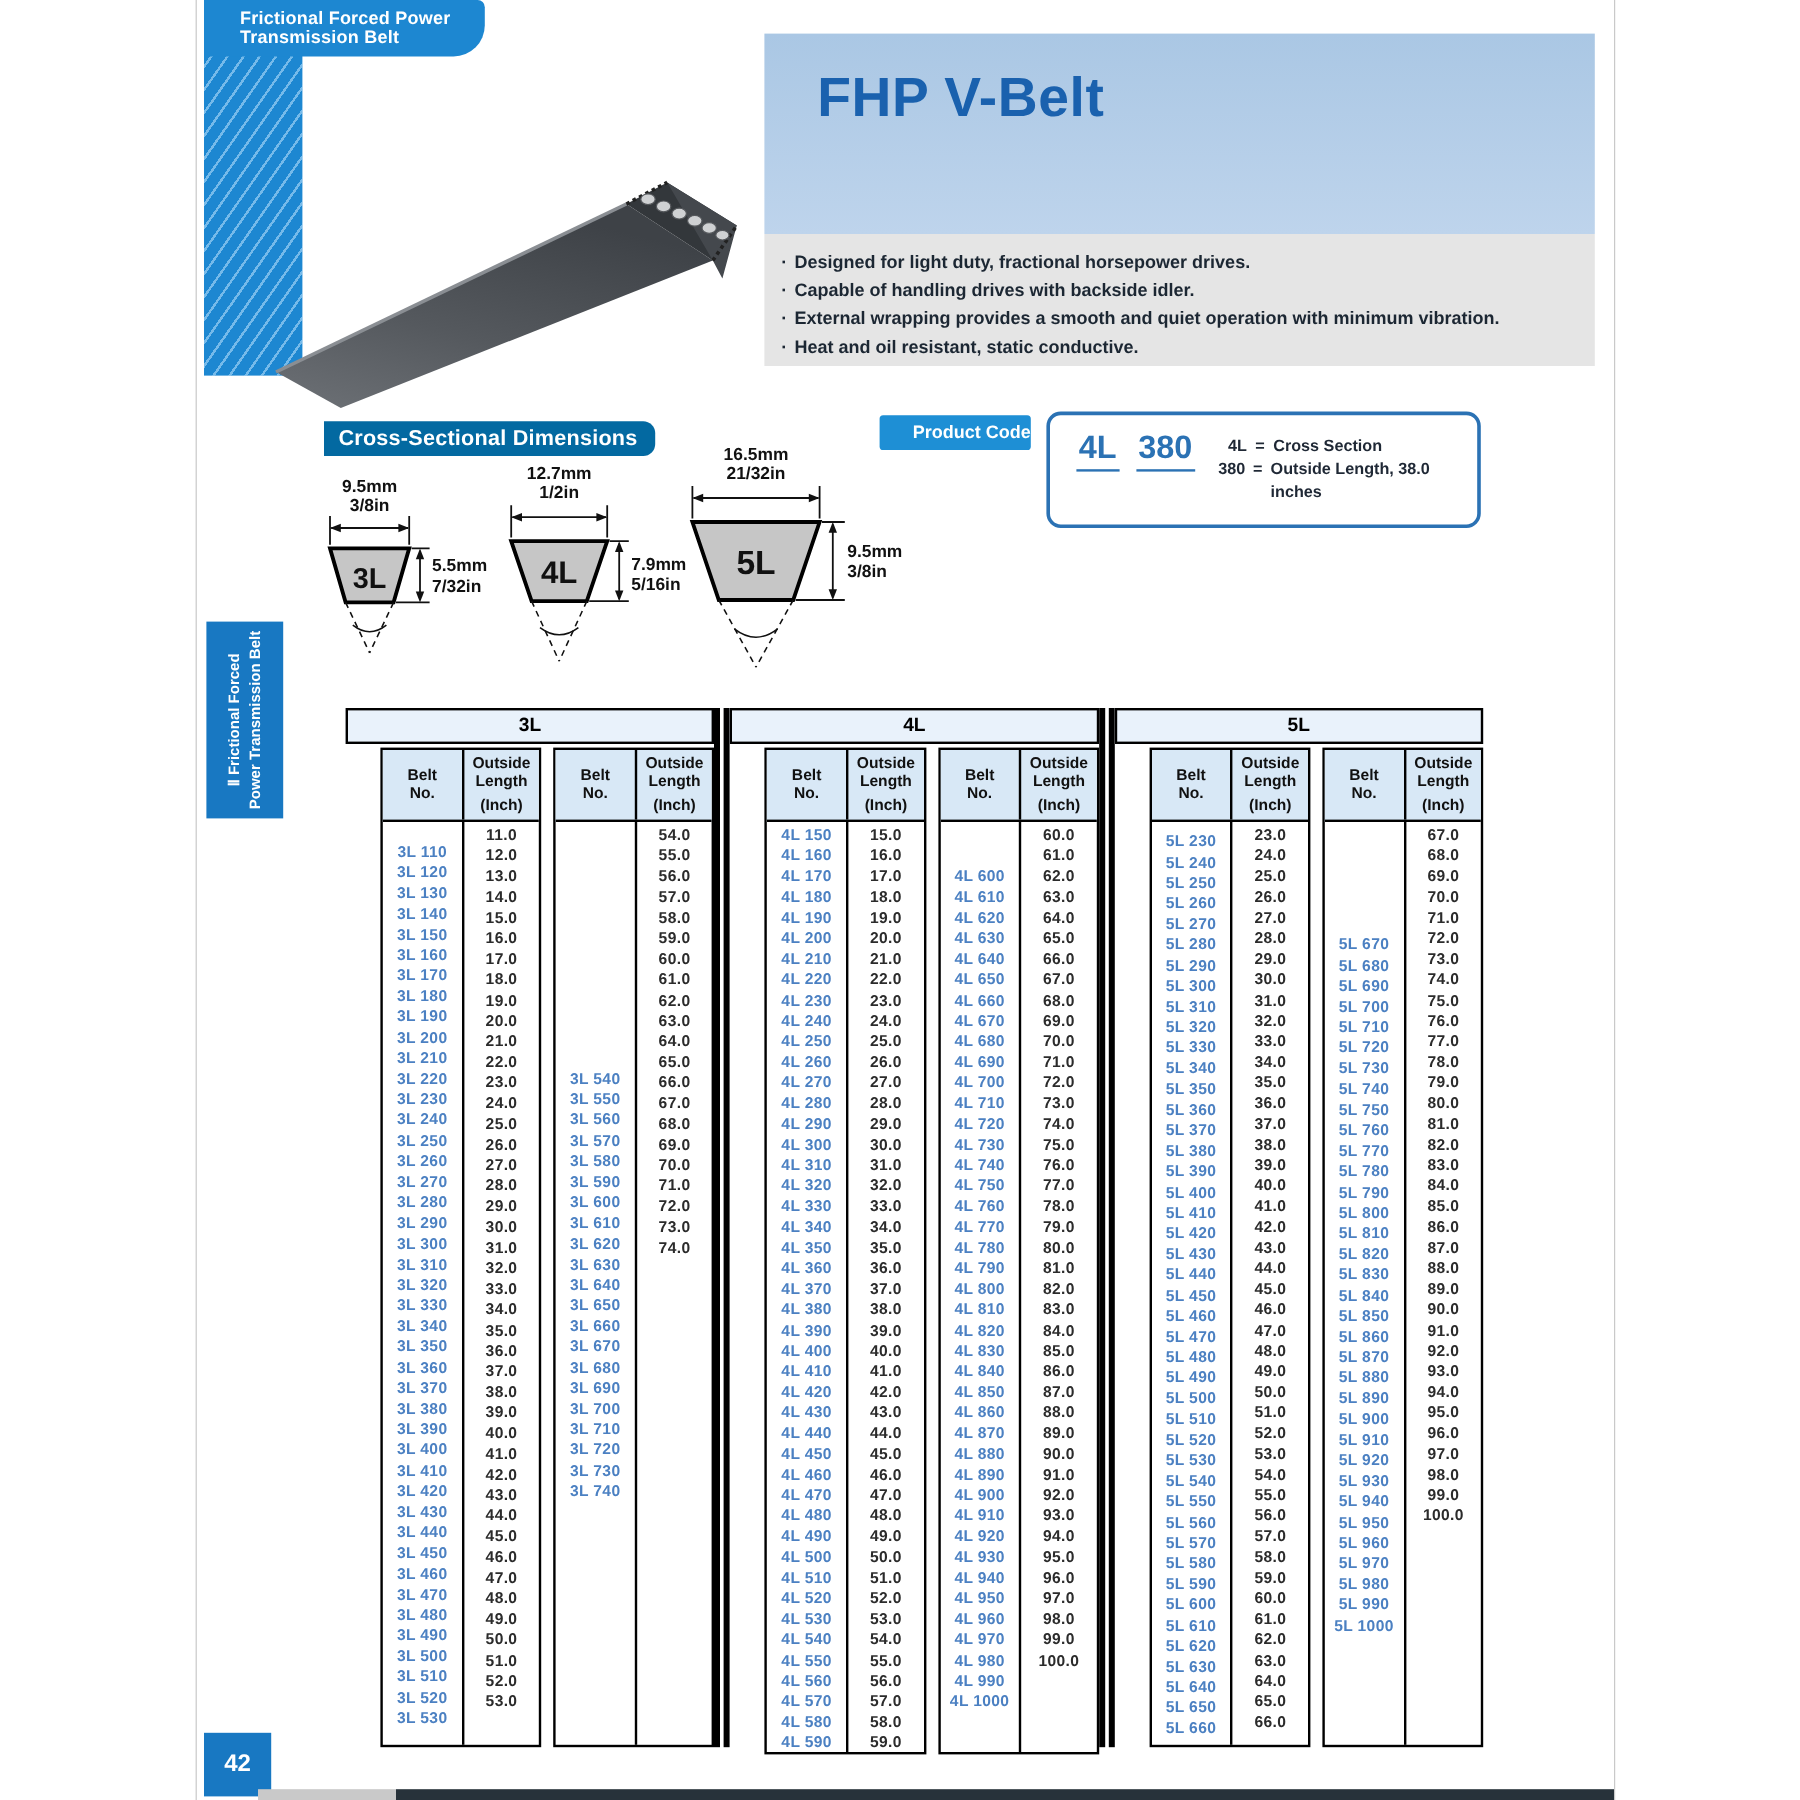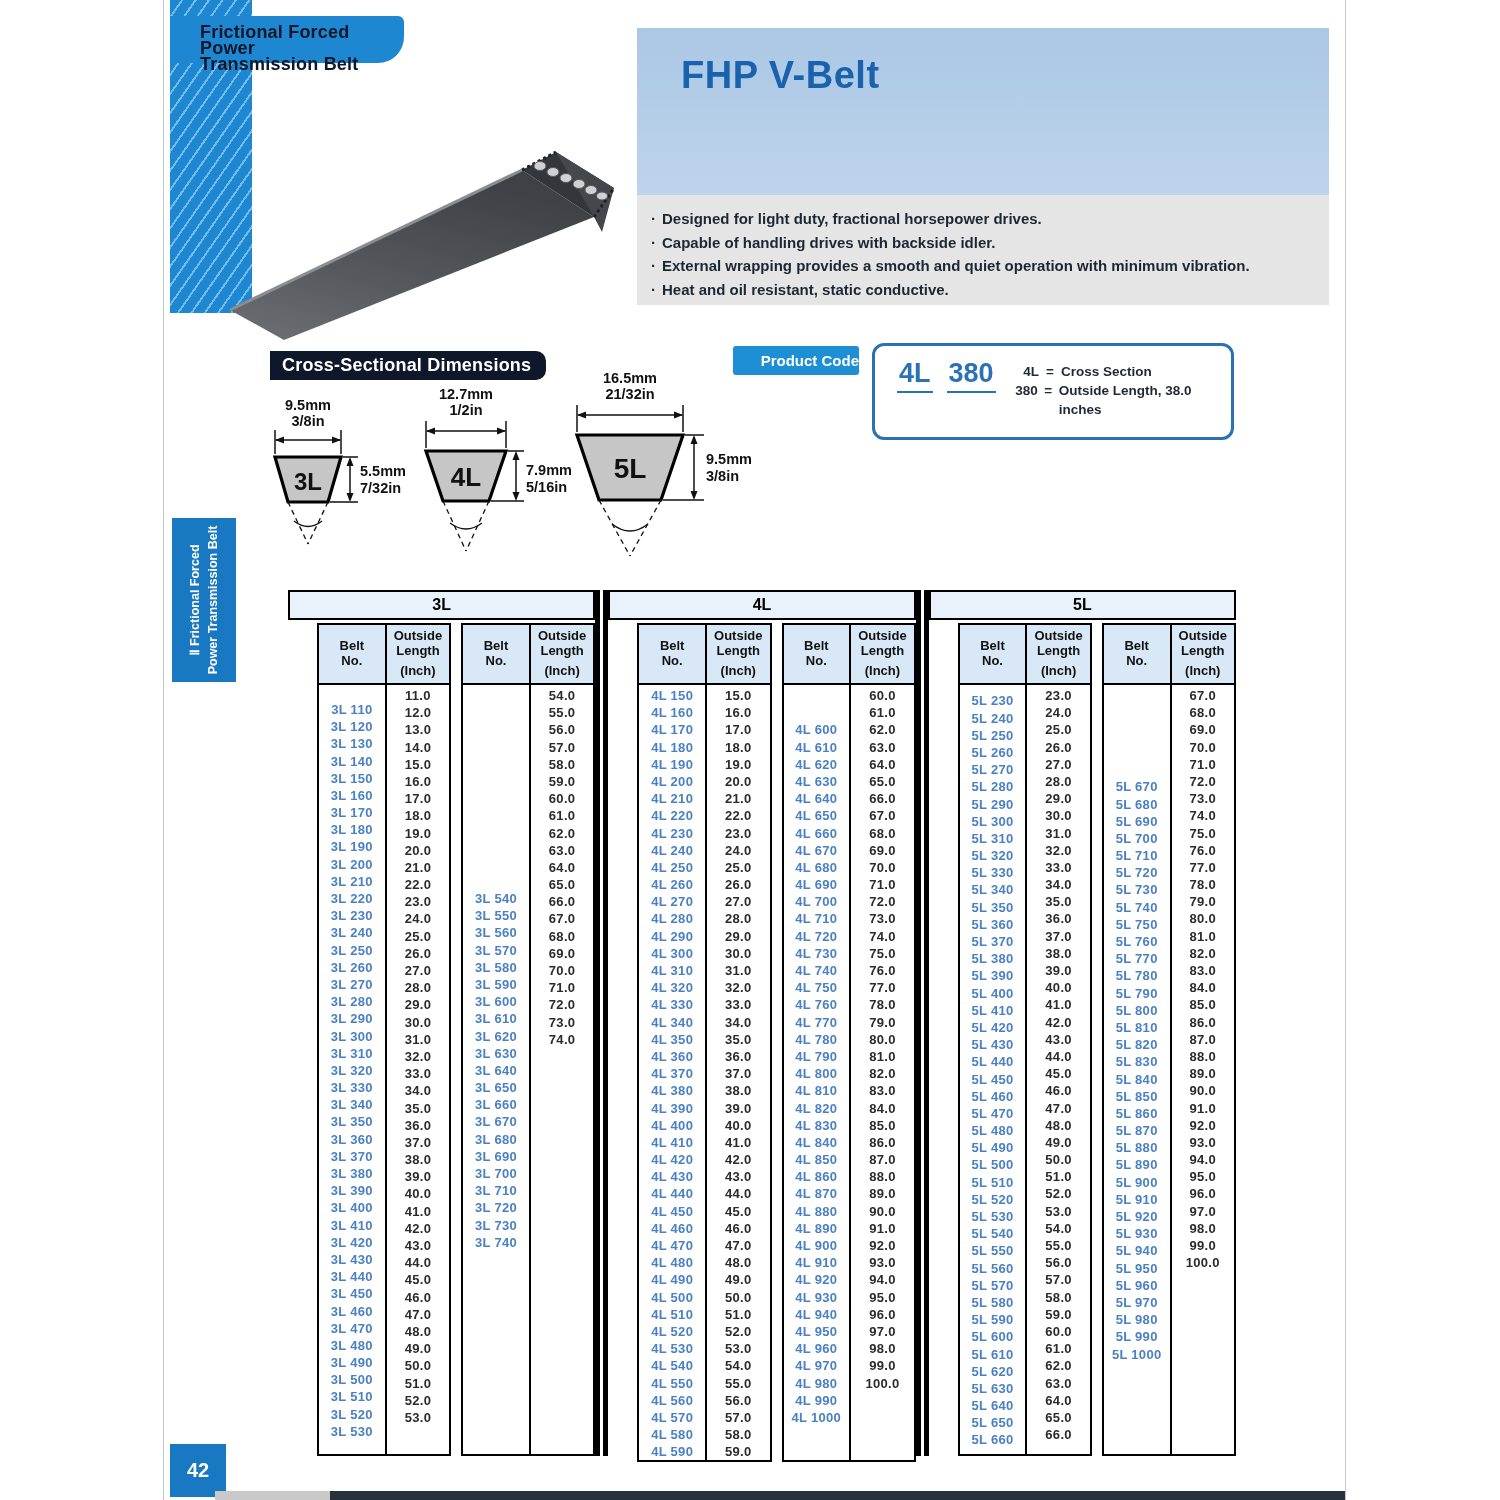--- a/index.html
+++ b/index.html
@@ -2,33 +2,33 @@
 <html><head>
 <meta charset="utf-8">
 <style>
   html,body{margin:0;padding:0;background:#fff;}
   .page{position:relative;width:1500px;height:1500px;background:#ffffff;overflow:hidden;
         font-family:"Liberation Sans",sans-serif;}
   .page-edge{position:absolute;top:0;width:1px;height:1500px;background:#c9c9c9;}
   
   .hatch-rail{position:absolute;left:170px;top:0;width:82px;height:313px;background:#1d87d1;
     background-image:repeating-linear-gradient(125deg,rgba(190,228,255,0) 0 9px,rgba(190,228,255,.55) 9px 11px);}
-  .header-tab{position:absolute;left:170px;top:16px;width:234px;height:47px;background:#1d87d1;
-    border-radius:0 6px 26px 0;color:#0f172a;font-weight:bold;font-size:18px;line-height:16px;
+  .header-tab{position:absolute;left:170px;top:0;width:234px;height:47px;background:#1d87d1;
+    border-radius:0 6px 26px 0;color:#ffffff;font-weight:bold;font-size:15px;line-height:16px;
     padding:8px 0 0 30px;box-sizing:border-box;white-space:pre-line;letter-spacing:.2px;}
   
   .title-panel{position:absolute;left:637px;top:28px;width:692px;height:167px;
     background:linear-gradient(180deg,#aac7e4 0%,#bed4ec 100%);}
-  .page-title{position:absolute;left:44px;top:26px;font-size:38px;font-weight:bold;color:#1a61ae;letter-spacing:.5px;}
+  .page-title{position:absolute;left:44px;top:26px;font-size:46px;font-weight:bold;color:#1a61ae;letter-spacing:.5px;}
   .features-panel{position:absolute;left:637px;top:195px;width:692px;height:110px;background:#e5e5e5;
     padding:12px 0 0 14px;box-sizing:border-box;}
   .feature{font-size:15px;font-weight:600;color:#1c2733;line-height:23.5px;}
   .feature .dot{margin-right:6px;}
   
-  .cross-heading{position:absolute;left:270px;top:351px;width:276px;height:29px;background:#0f172a;
+  .cross-heading{position:absolute;left:270px;top:351px;width:276px;height:29px;background:#0369a1;
     border-radius:0 10px 10px 0;color:#fff;font-weight:bold;font-size:18px;line-height:29px;
     padding-left:12px;box-sizing:border-box;letter-spacing:.2px;}
   
   .pc-label{position:absolute;left:733px;top:346px;width:126px;height:29px;background:#1e8fd5;border-radius:3px;
     color:#fff;font-weight:bold;font-size:15px;line-height:29px;text-align:right;}
   .pc-box{position:absolute;left:872px;top:343px;width:362px;height:97px;background:#fff;
     border:3px solid #2b72b4;border-radius:12px;box-sizing:border-box;}
   .pc-code{position:absolute;left:22px;top:12px;font-size:27px;font-weight:bold;color:#2b72b4;}
   .pc-code span{border-bottom:2.5px solid #2b72b4;padding:0 2px 3px 2px;margin-right:14px;}
   .pc-legend{position:absolute;left:130px;top:16px;font-size:13.5px;font-weight:bold;color:#1f2835;}

